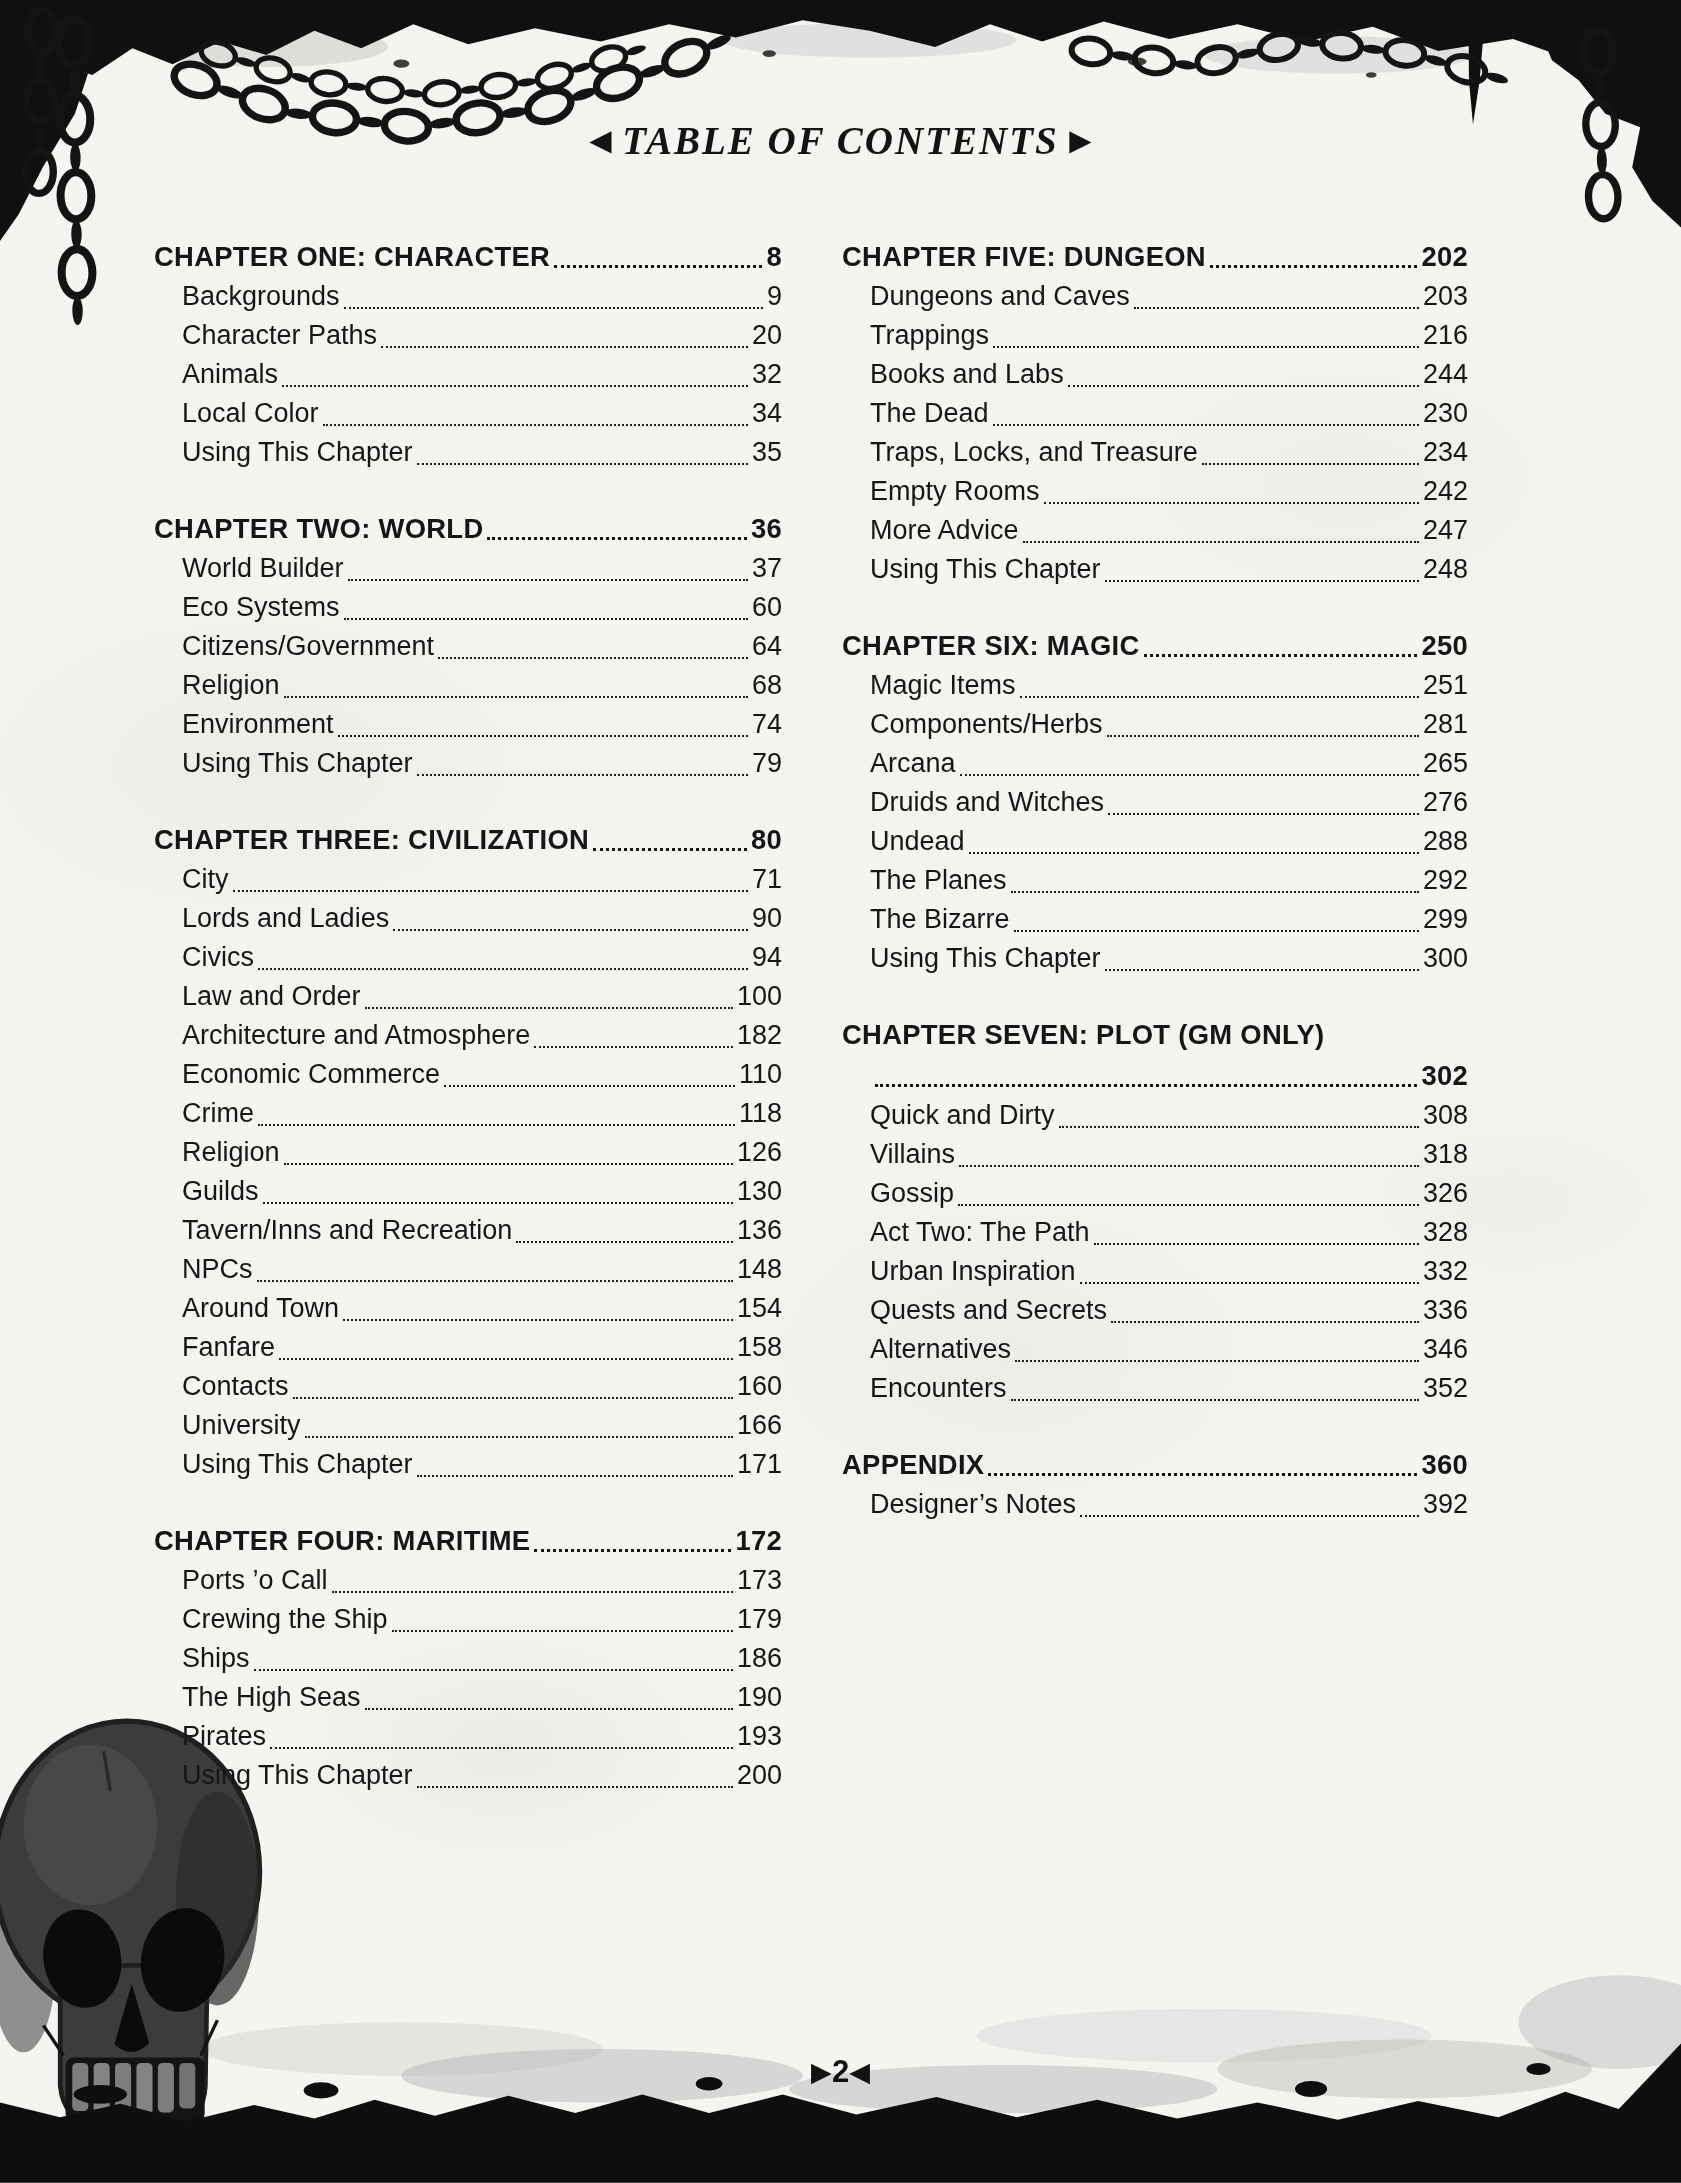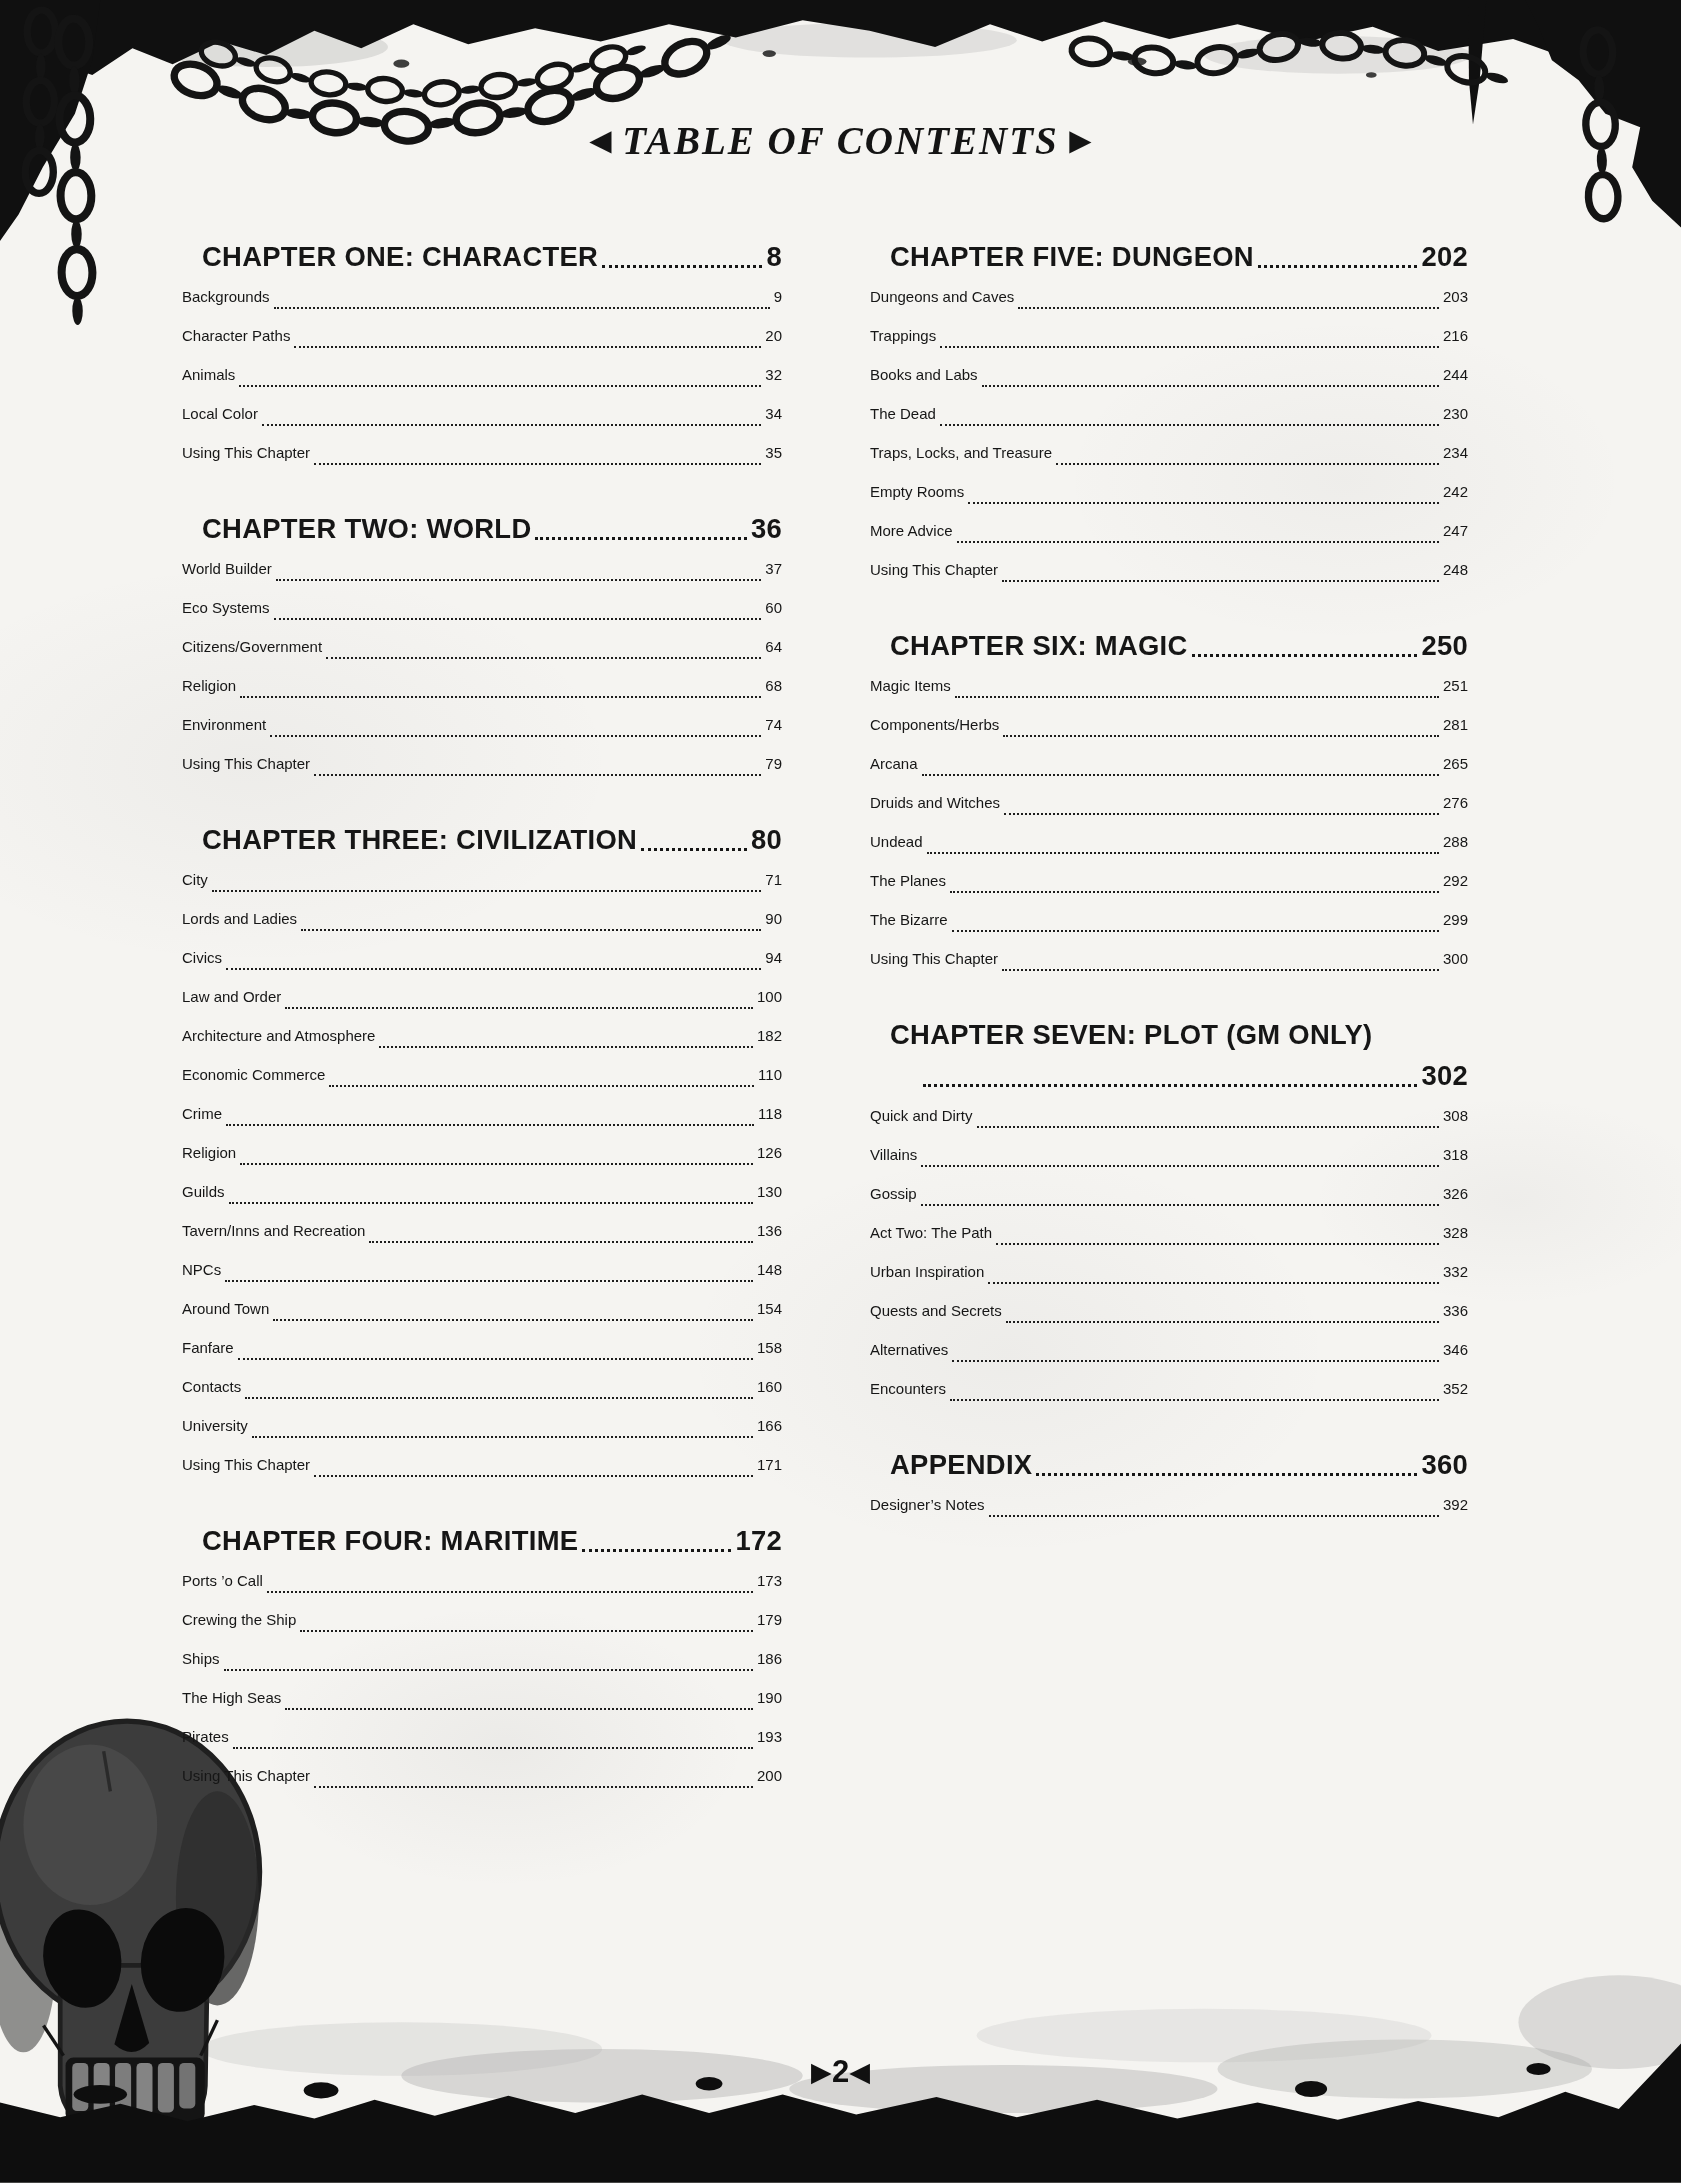--- a/index.html
+++ b/index.html
@@ -39,26 +39,26 @@
 
   .toc-column { position: absolute; top: 236px; z-index: 2; }
   #col-left  { left: 154px;  width: 628px; }
   #col-right { left: 842px; width: 626px; }
 
   .toc-section { margin-bottom: 36px; }
 
   .heading-row {
     display: flex; align-items: baseline;
     font-weight: bold; font-size: 27.4px; line-height: 41px;
-    letter-spacing: 0.3px; white-space: nowrap; margin-left: 48px;
+    letter-spacing: 0.3px; white-space: nowrap;
   }
   .heading-row.indent { padding-left: 29px; }
   .item-row {
     display: flex; align-items: baseline;
-    font-size: 15px; line-height: 39px;
+    font-size: 27px; line-height: 39px;
     padding-left: 28px; white-space: nowrap;
   }
   .dots { flex: 1 1 auto; min-width: 13.4px; margin: 0 4px; align-self: flex-end; }
   .h-dots { border-bottom: 3.3px dotted #161616; margin-bottom: 8.7px; }
   .i-dots { border-bottom: 2.7px dotted #1d1d1d; margin-bottom: 7.4px; }
   .h-page { font-weight: bold; }
 
   .footer {
     position: absolute; top: 2054px; left: 0; width: 100%;
     text-align: center; z-index: 2;

